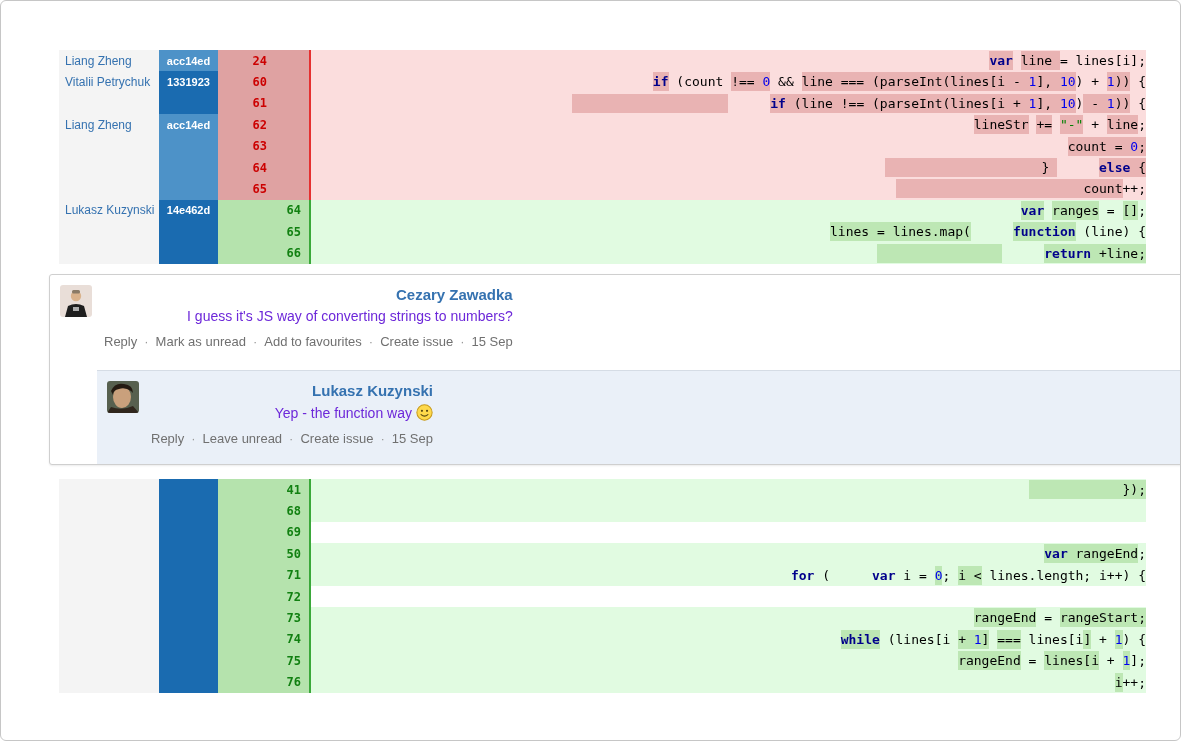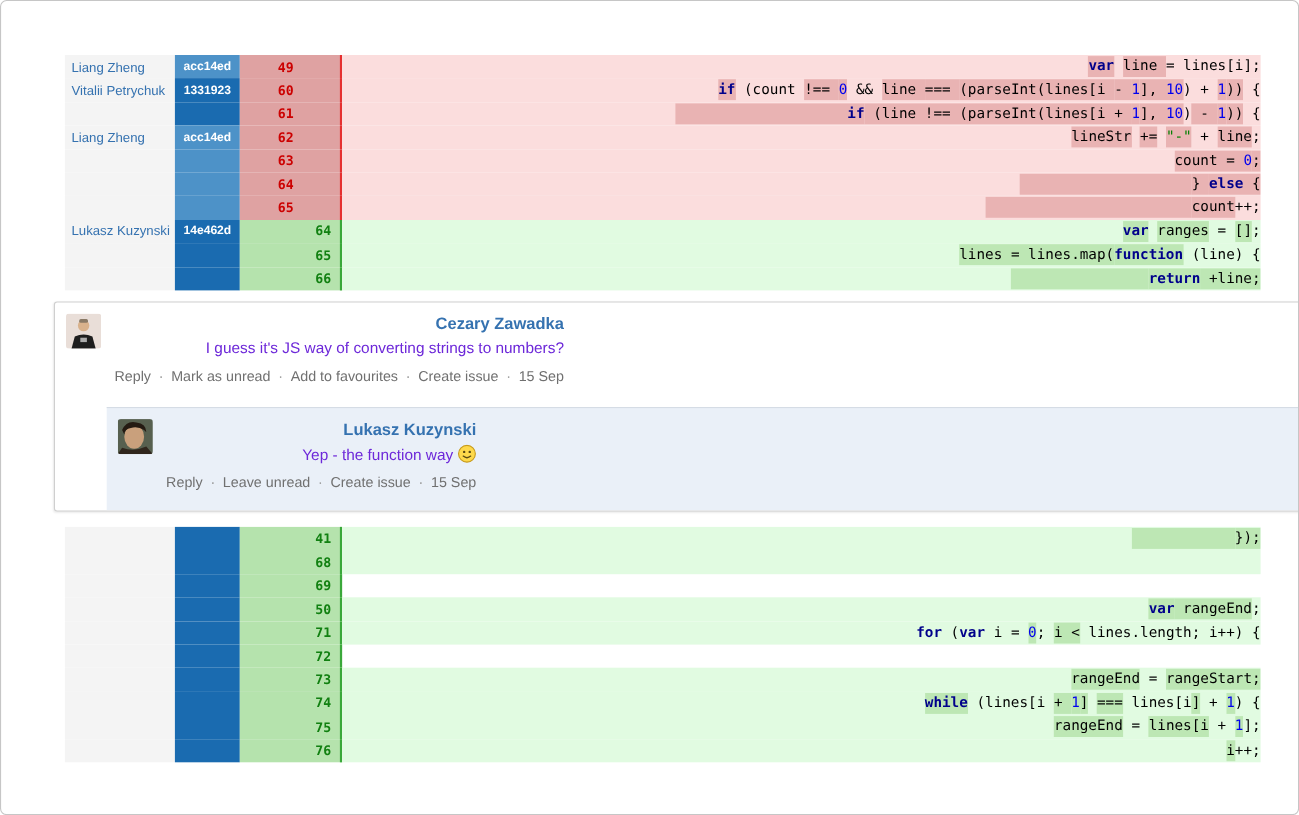--- a/index.html
+++ b/index.html
@@ -22,21 +22,21 @@
              display:flex;align-items:center;justify-content:flex-end;cursor:pointer;}
   .del .lnum{background:#dfa2a2;color:#cc0000;padding-right:42px;border-right:2px solid #e53030;}
   .add .lnum{background:#b5e3ad;color:#118011;padding-right:8px;border-right:2px solid #3aa83a;}
   .cell.code{flex:1;font-family:"DejaVu Sans Mono",monospace;font-size:13px;line-height:21.4px;
              white-space:pre;padding-left:8px;overflow:hidden;}
   .del .code{background:#fbdddd;}
   .add .code{background:#e1fbe1;}
   .code span{padding:2px 0;}
   .del .code .hl{background:#e9b3b3;}
   .add .code .hl{background:#bde7b4;}
-  .kw{font-weight:bold;color:#00008b;}
+  .kw{font-weight:bold;color:#00008b;margin-left:42px;}
   .num{color:#0000ee;}
   .str{color:#008000;}
   
   .comment-card{position:absolute;left:48px;top:273px;width:1178px;box-sizing:border-box;
                 background:#fff;border:1px solid #cfcfcf;border-radius:3px;overflow:hidden;
                 box-shadow:0 1px 2px rgba(0,0,0,.08);}
   .comment{position:relative;height:95px;box-sizing:border-box;padding:10px 0 0 10px;}
   .blue-bar{position:absolute;top:2px;right:2px;width:6px;height:89px;background:#3b73af;}
   .c-body{display:flex;}
   .avatar{width:32px;height:32px;border-radius:3px;margin-right:12px;flex:none;overflow:hidden;}
@@ -51,21 +51,21 @@
 </style>
 </head>
 <body>
 
 <div class="page">
 
   <div class="diff" id="diff-top">
       <div class="row del">
         <div class="cell author">Liang Zheng</div>
         <div class="cell hash light">acc14ed</div>
-        <div class="cell lnum">49</div>
+        <div class="cell lnum">24</div>
         <div class="cell code"><span>                </span><span class="kw hl">var</span><span> </span><span class="hl">line </span><span>= lines[i];</span></div>
       </div>
       <div class="row del">
         <div class="cell author">Vitalii Petrychuk</div>
         <div class="cell hash dark">1331923</div>
         <div class="cell lnum">60</div>
         <div class="cell code"><span>                </span><span class="kw hl">if</span><span> (count </span><span class="hl">!== </span><span class="num hl">0</span><span> &amp;&amp; </span><span class="hl">line </span><span class="hl">=== </span><span class="hl">(parseInt(lines[i </span><span class="hl">- </span><span class="num hl">1</span><span class="hl">], </span><span class="num hl">10</span><span>)</span><span> + </span><span class="num hl">1</span><span class="hl">))</span><span> {</span></div>
       </div>
       <div class="row del">
         <div class="cell author"></div>

